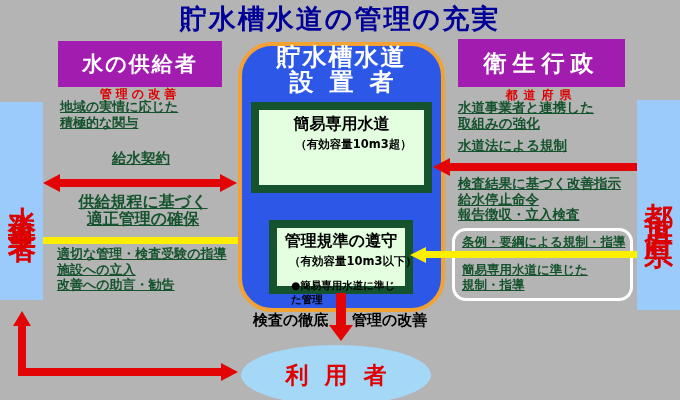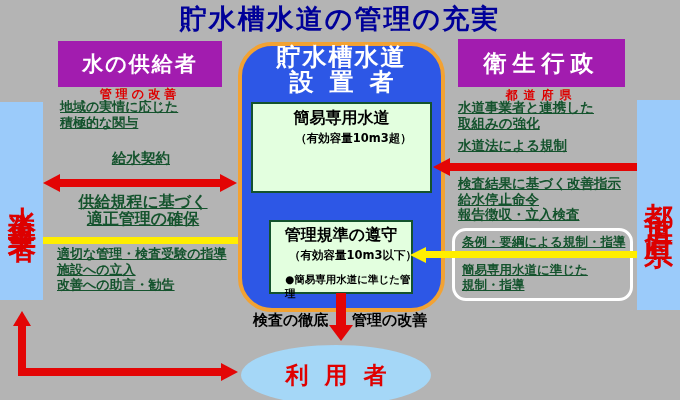--- a/index.html
+++ b/index.html
@@ -40,21 +40,21 @@
   #note-coop{left:458px;top:100px;font-size:13.5px;}
   #note-enforce{left:458px;top:176px;font-size:13.5px;}
 
   
   #center-box{left:238px;top:42px;width:207px;height:270px;box-sizing:border-box;
     background:#2d57e6;border:4px solid #f2a233;border-radius:34px;}
   #center-title{left:238px;top:45px;width:207px;color:#fff;text-align:center;}
   #center-title .l1{font-size:24px;letter-spacing:2px;line-height:25px;}
   #center-title .l2{font-size:24px;letter-spacing:16px;line-height:25px;text-indent:16px;}
 
-  .greenbox{background:#e3ffdf;border:2px solid #14532d;box-sizing:border-box;}
+  .greenbox{background:#e3ffdf;border:8px solid #14532d;box-sizing:border-box;}
   #gbox1{left:251px;top:102px;width:181px;height:91px;}
   #gbox2{left:269px;top:220px;width:144px;height:74px;}
   .gtitle{width:100%;text-align:center;font-size:16px;}
   .gsub{width:100%;text-align:center;font-size:11.5px;padding-left:12px;}
   .gbullets{font-size:10.5px;line-height:13.5px;}
   #gbox1 .gtitle{margin-top:4px;}
   #gbox1 .gsub{margin-top:2px;}
   #gbox1 .gbullets{margin:12px 0 0 6px;}
   #gbox2 .gtitle{margin-top:3px;}
   #gbox2 .gsub{margin-top:2px;}

